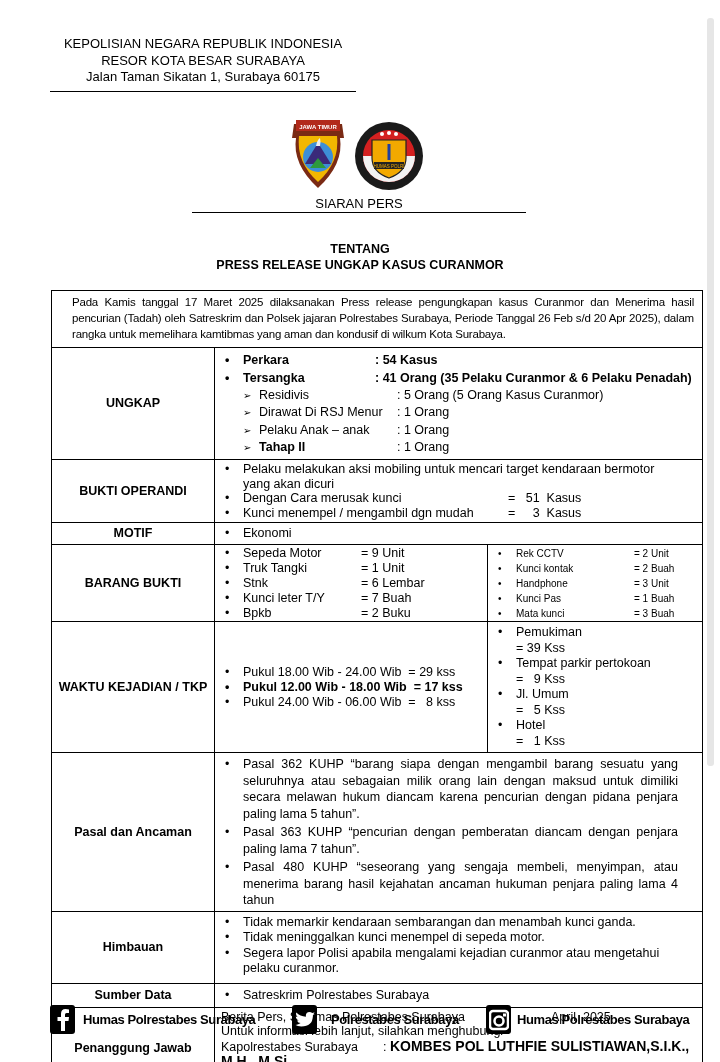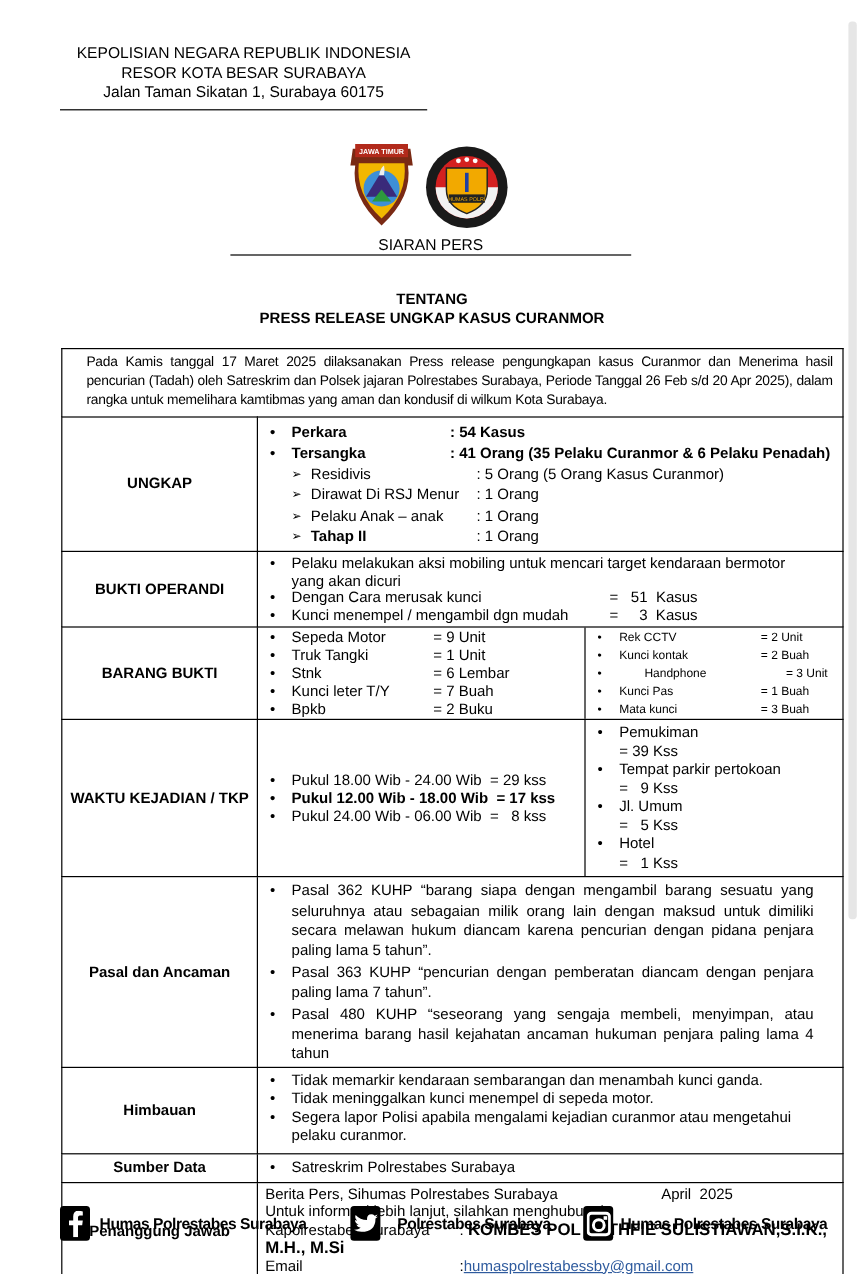--- a/index.html
+++ b/index.html
@@ -107,41 +107,49 @@
     <td class="lbl" style="padding:0 18px;">BUKTI OPERANDI</td>
     <td>
       <ul class="b" style="font-size:12.5px; line-height:14.5px;">
         <li style="padding-right:40px;"><span>Pelaku melakukan aksi mobiling untuk mencari target kendaraan bermotor yang akan dicuri</span></li>
         <li><span class="k" style="width:265px;">Dengan Cara merusak kunci</span><span style="white-space:pre;">=   51  Kasus</span></li>
         <li><span class="k" style="width:265px;">Kunci menempel / mengambil dgn mudah</span><span style="white-space:pre;">=     3  Kasus</span></li>
       </ul>
     </td>
   </tr>
 
+  <tr style="height:22px;">
+    <td class="lbl">MOTIF</td>
+    <td>
+      <ul class="b" style="font-size:12.5px;">
+            <li>Ekonomi</li>
+          </ul>
+    </td>
+  </tr>
 
   <tr>
     <td class="lbl">BARANG BUKTI</td>
     <td>
       <table class="inner">
             <tbody>
               <tr>
         <td class="split" style="width:272px;">
           <ul class="b" style="font-size:12.5px; line-height:15px; padding-top:1px; padding-bottom:0;">
             <li><span class="k" style="width:118px;">Sepeda Motor</span><span>= 9 Unit</span></li>
             <li><span class="k" style="width:118px;">Truk Tangki</span><span>= 1 Unit</span></li>
             <li><span class="k" style="width:118px;">Stnk</span><span>= 6 Lembar</span></li>
             <li><span class="k" style="width:118px;">Kunci  leter T/Y</span><span>= 7 Buah</span></li>
             <li><span class="k" style="width:118px;">Bpkb</span><span>= 2 Buku</span></li>
           </ul>
         </td>
         <td>
           <ul class="b" style="font-size:10px; line-height:15px; padding-top:1px; padding-bottom:0;">
             <li><span class="k" style="width:118px;">Rek CCTV</span><span>= 2 Unit</span></li>
             <li><span class="k" style="width:118px;">Kunci kontak</span><span>= 2 Buah</span></li>
-            <li><span class="k" style="width:118px;margin-left:21px;">Handphone</span><span>= 3 Unit</span></li>
+            <li><span class="k" style="width:118px;">Handphone</span><span>= 3 Unit</span></li>
             <li><span class="k" style="width:118px;">Kunci Pas</span><span>= 1 Buah</span></li>
             <li><span class="k" style="width:118px;">Mata kunci</span><span>= 3 Buah</span></li>
           </ul>
         </td>
       </tr>
             </tbody>
           </table>
     </td>
   </tr>
 

